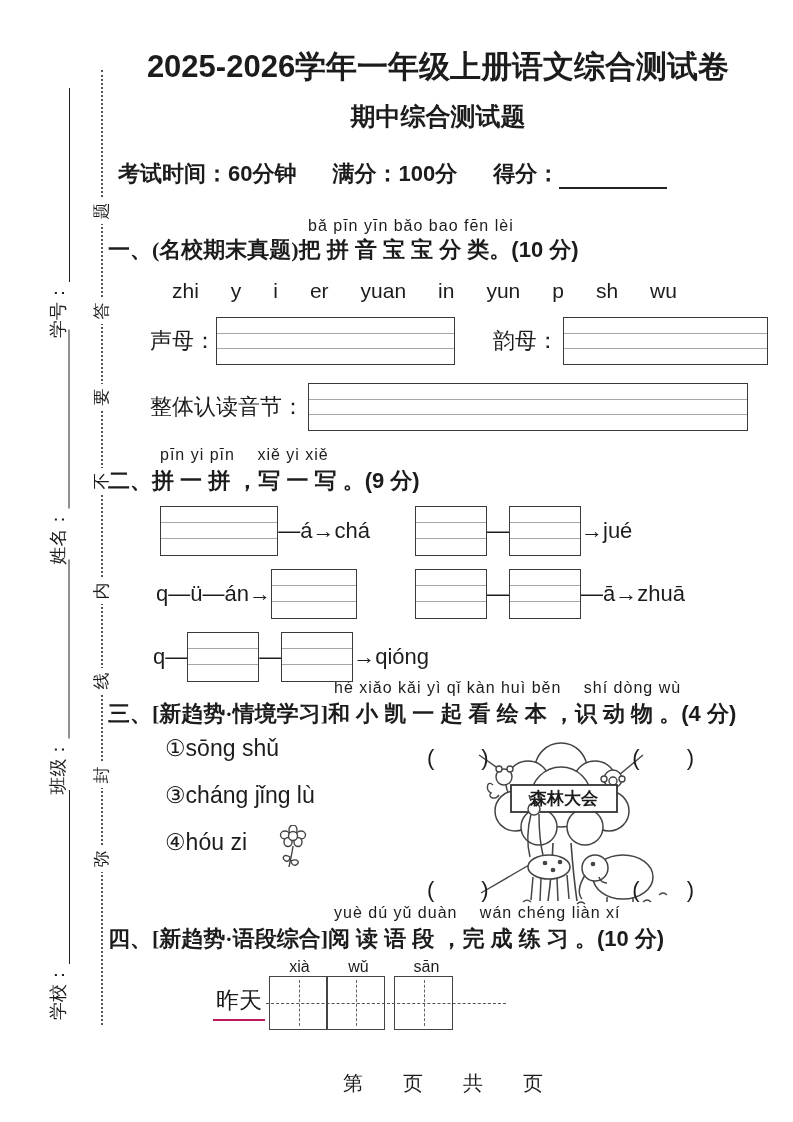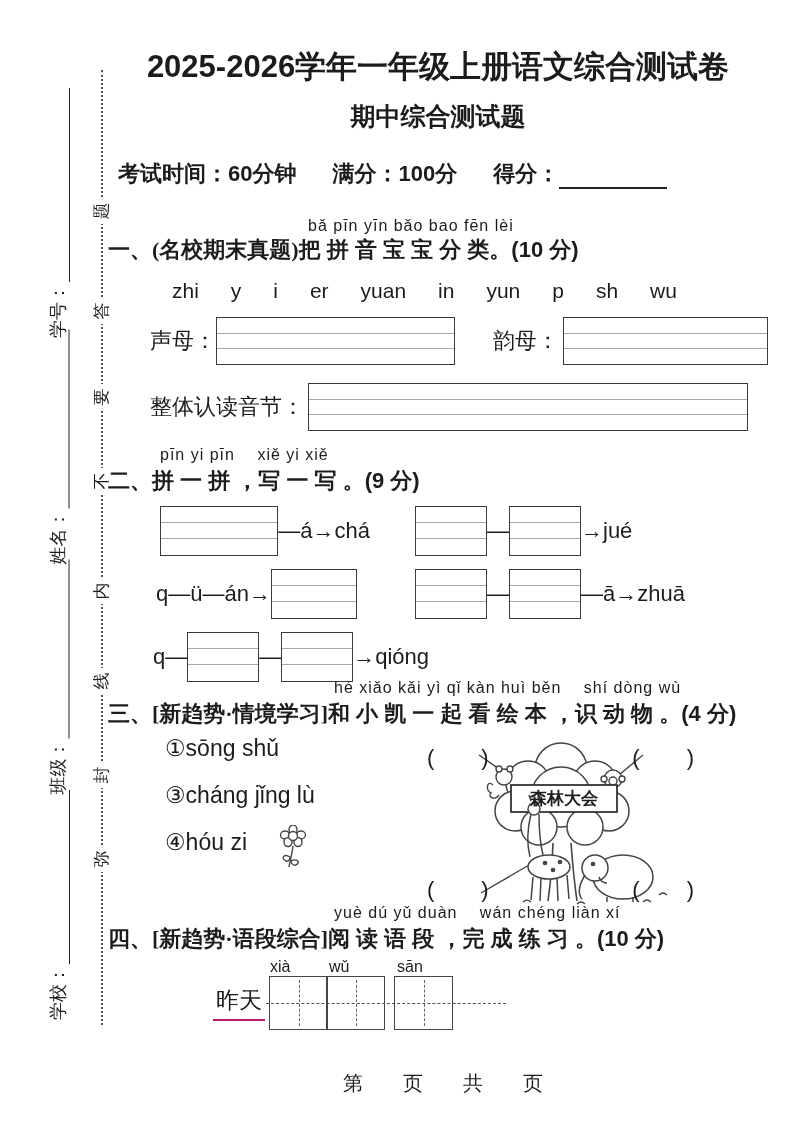--- a/index.html
+++ b/index.html
@@ -68,21 +68,21 @@
   .flower { margin-left: 30px; margin-top: -4px; }
   .s3illu { position: relative; width: 268px; height: 182px; }
   .slot { position: absolute; font-size: 22px; letter-spacing: 1px; white-space: pre; }
   .slot.tl { left: 0; top: 8px; }
   .slot.tr { right: 0; top: 8px; }
   .slot.bl { left: 0; top: 140px; }
   .slot.br { right: 0; top: 140px; }
   .banner-text { position: absolute; left: 84px; top: 52px; width: 106px; height: 25px; text-align: center; font-size: 17px; font-weight: bold; font-family: "Liberation Serif", serif; }
 
   .s4pyrow { display: flex; margin: 4px 0 0 162px; font-size: 16px; }
-  .s4pyrow span { width: 59px; }
+  .s4pyrow span { width: 59px; text-align: center; }
   .s4pyrow .g { width: 9px; }
   .s4line { display: flex; align-items: center; position: relative; padding-left: 105px; height: 54px; }
   .lead { font-size: 23px; border-bottom: 2px solid #be185d; font-family: Liberation Mono, monospace; padding: 0 3px 3px; }
   .tzg-pair { display: flex; margin-left: 4px; }
   .tzg { width: 59px; height: 54px; border: 1.7px solid #444; position: relative; background: transparent; }
   .tzg + .tzg { margin-left: -1.7px; }
   .tzg::before { content: ""; position: absolute; left: 50%; top: 3px; bottom: 3px; border-left: 1.6px dashed #666; }
   .gap3 { width: 9px; }
   .mid-dash { position: absolute; top: 50%; left: 158px; width: 240px; border-top: 1.8px dashed #555; }
   .after-text { margin-left: 12px; font-size: 20px; font-family: "Liberation Serif", serif; white-space: nowrap; }

